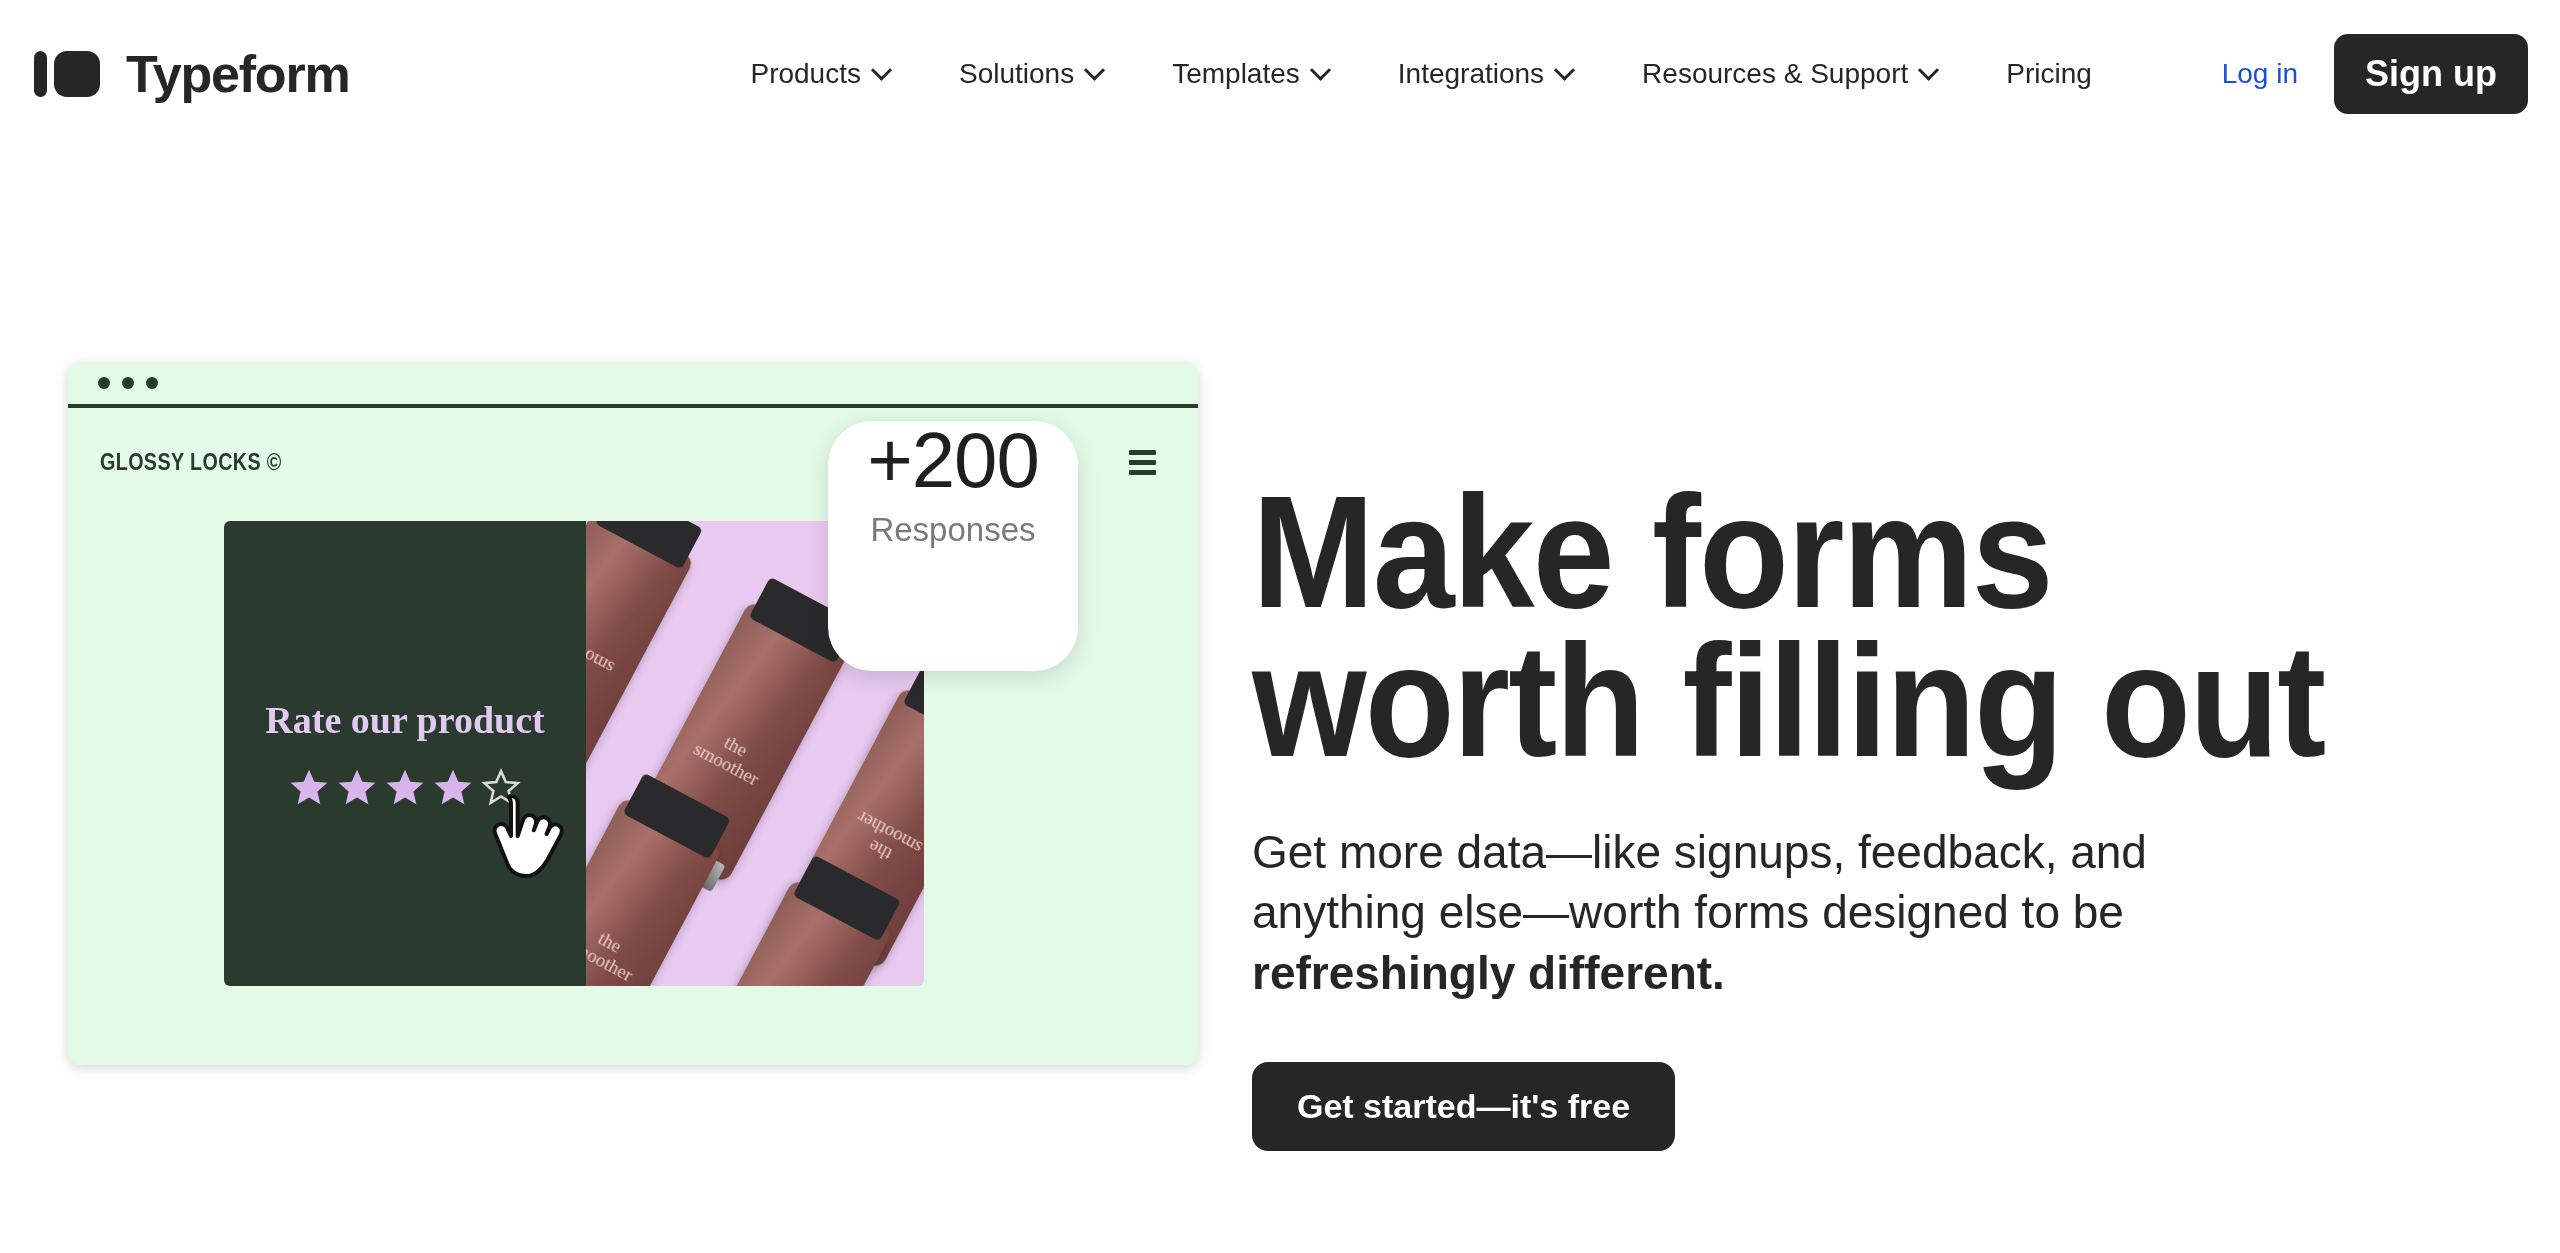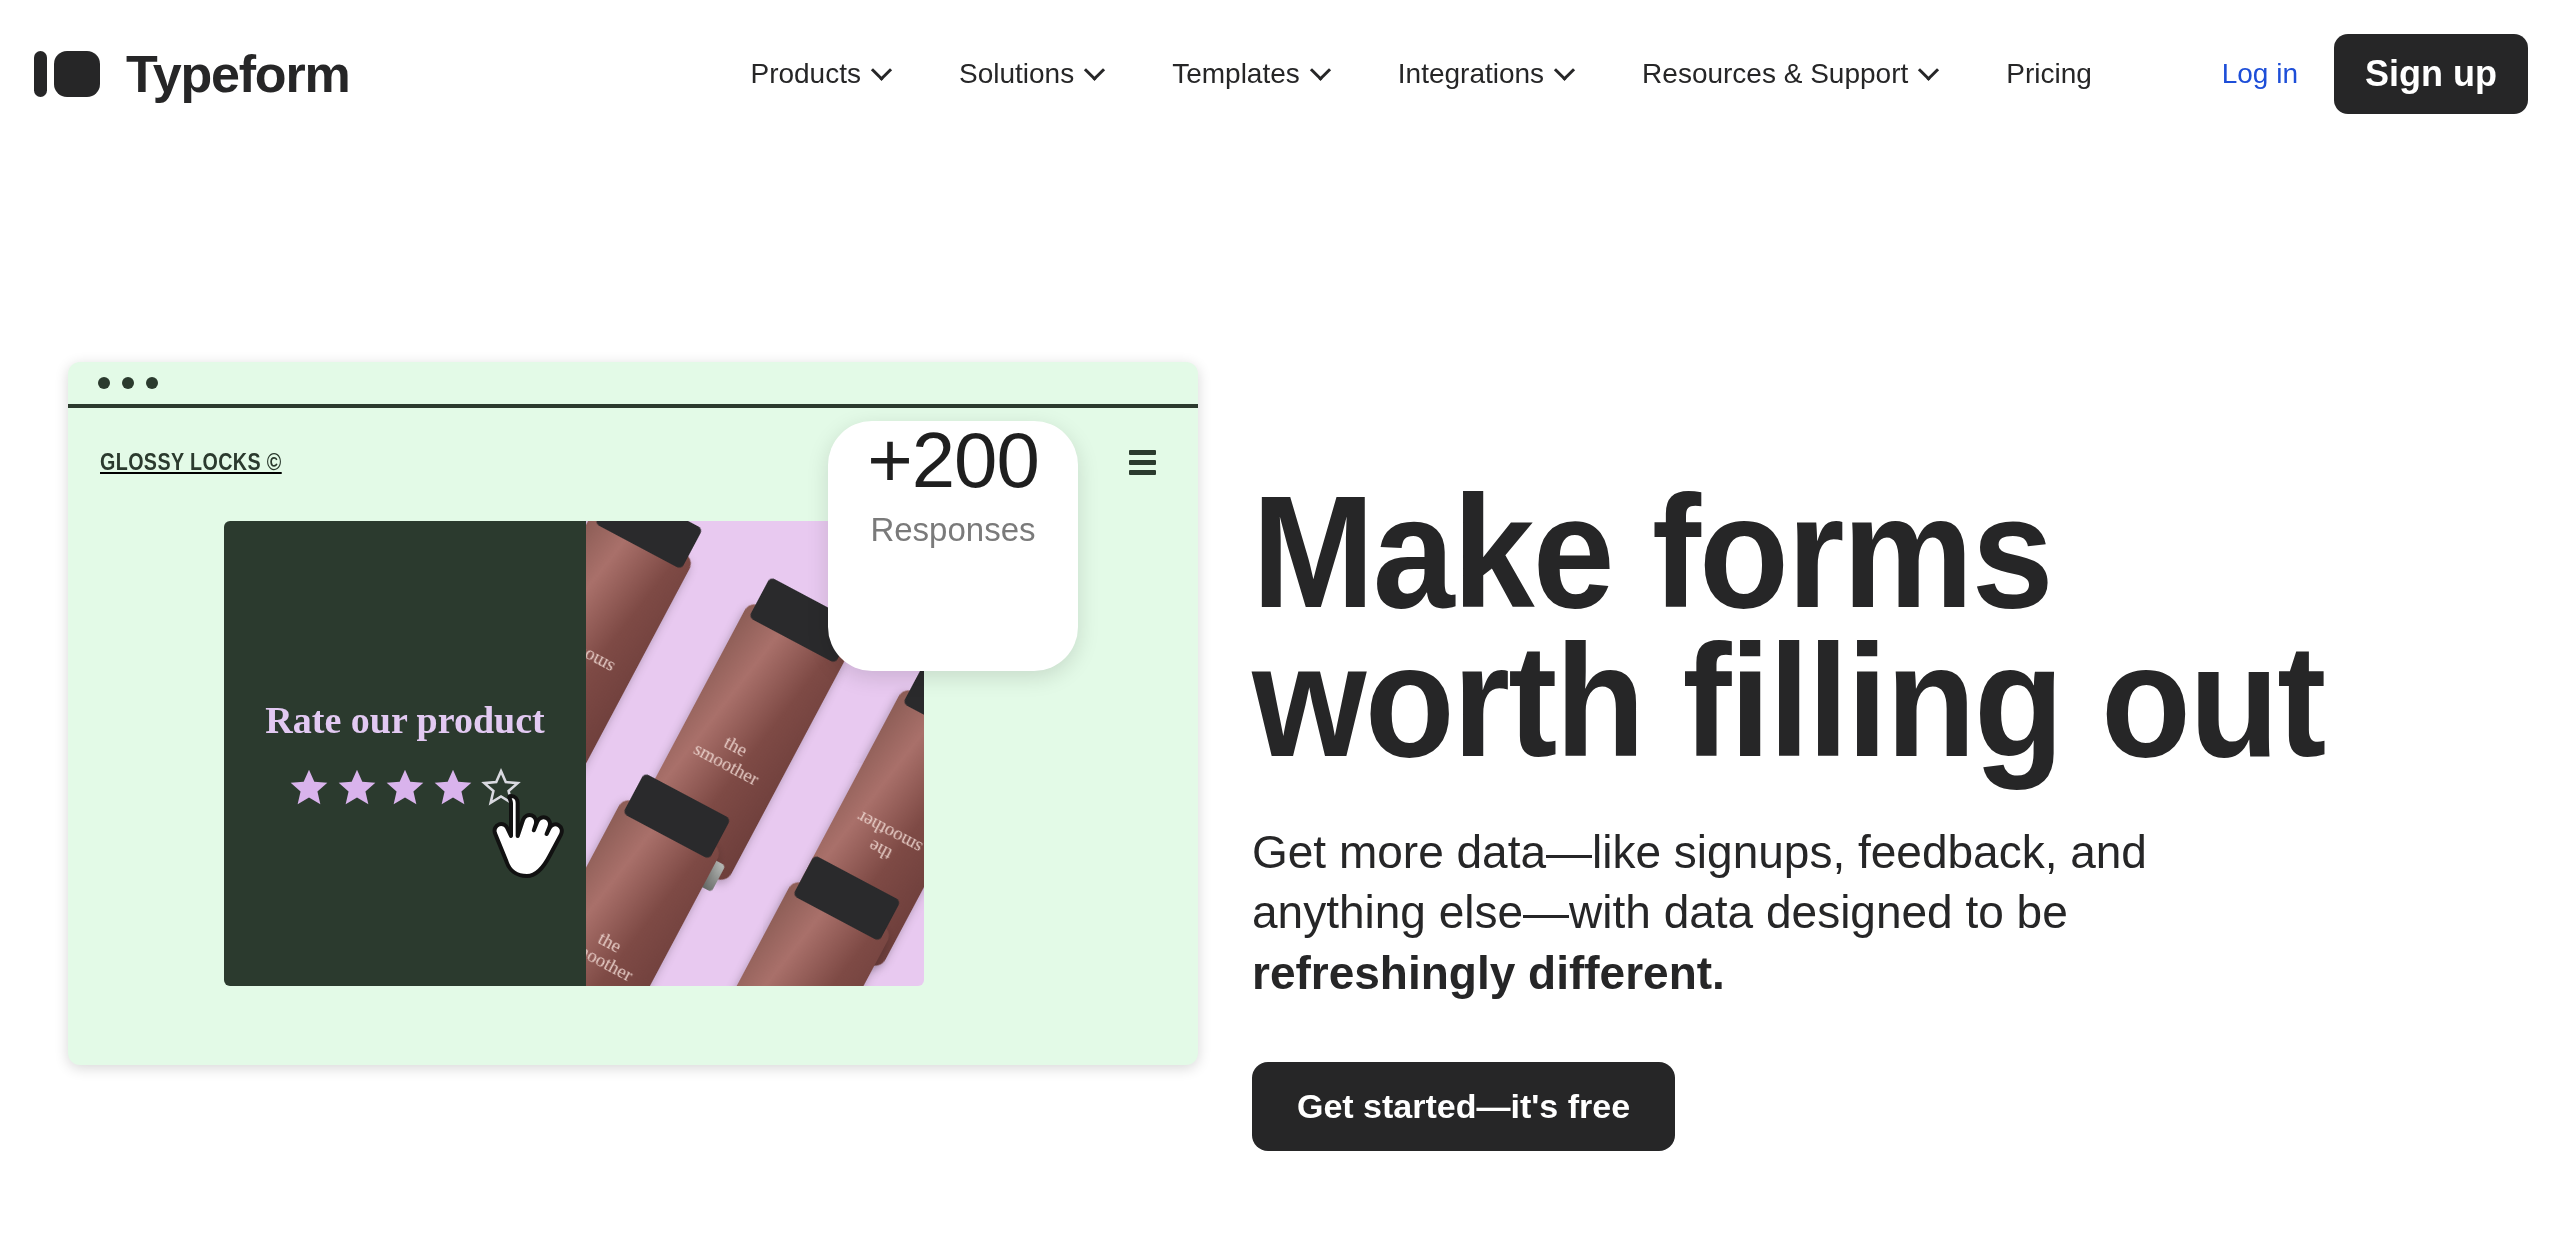--- a/index.html
+++ b/index.html
@@ -136,21 +136,20 @@
   }
   .dot {
     width: 12px; height: 12px;
     border-radius: 50%;
     background: #2B3A2E;
   }
   .browser-body {
     position: relative;
     height: 653px;
     padding: 30px 0 0 0;
-    text-decoration: underline;
   }
   .shop-head {
     display: flex;
     align-items: center;
     justify-content: space-between;
     padding: 10px 42px 0 32px;
   }
   .shop-name {
     font-family: "Liberation Sans Narrow", "Liberation Sans", sans-serif;
     font-size: 24px;
@@ -449,17 +448,17 @@
       </div>
     </div>
   </div>
 
   <div class="copy">
     <h1 class="headline">
       <span>Make forms</span><br>
       <span>worth filling out</span>
     </h1>
     <p class="subhead">
-      <span>Get more data—like signups, feedback, and anything else—with data designed to be </span><b>refreshingly different.</b>
+      <span>Get more data—like signups, feedback, and anything else—worth forms designed to be </span><b>refreshingly different.</b>
     </p>
     <button class="cta">Get started—it's free</button>
   </div>
 </div>
 
 </body></html>

